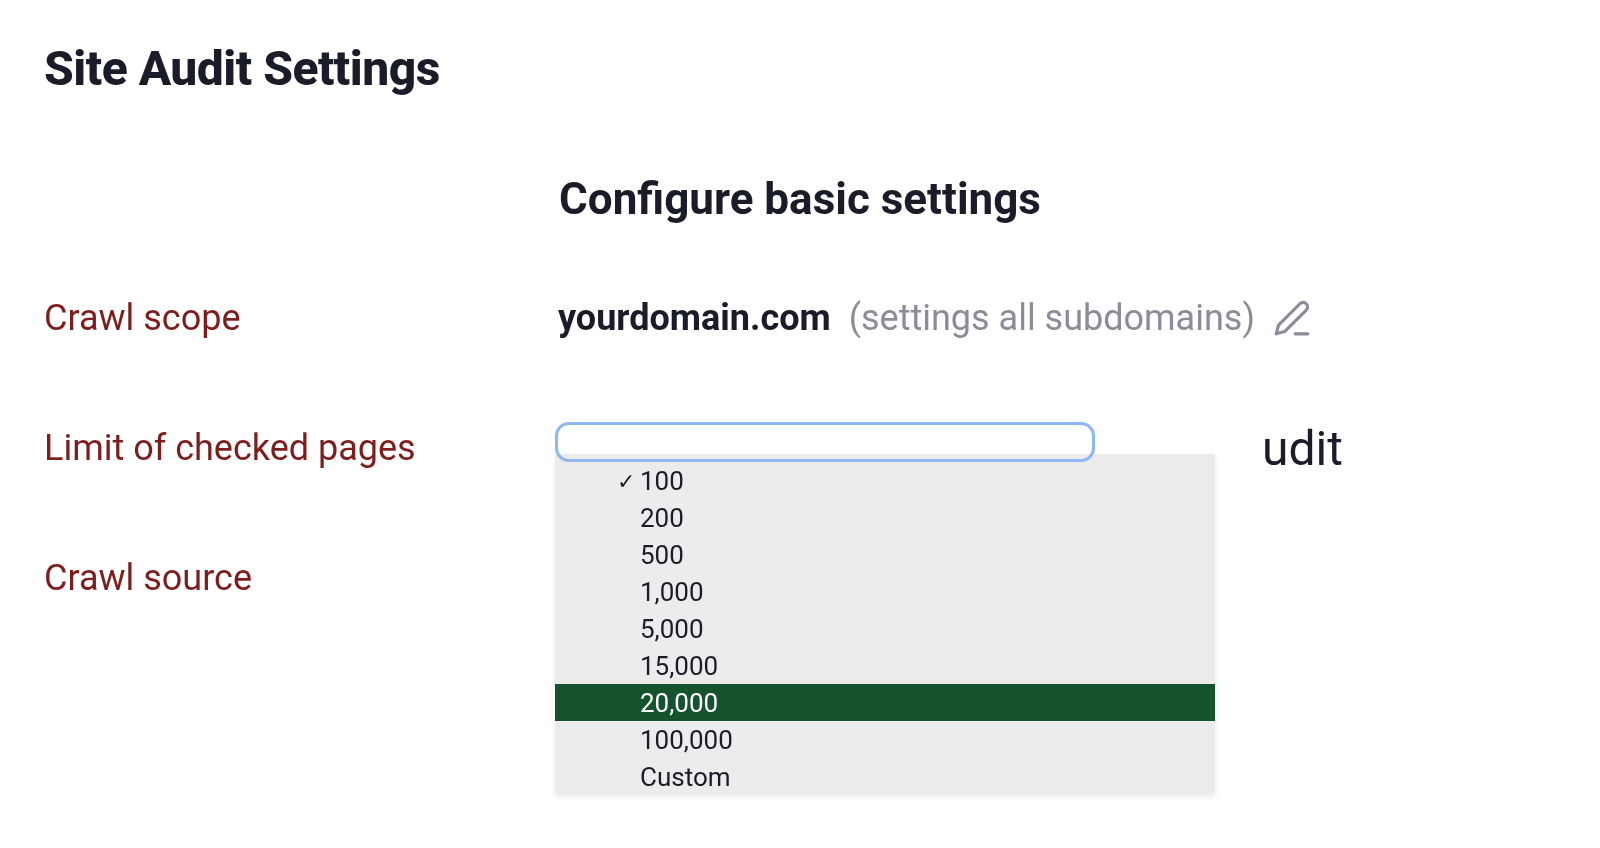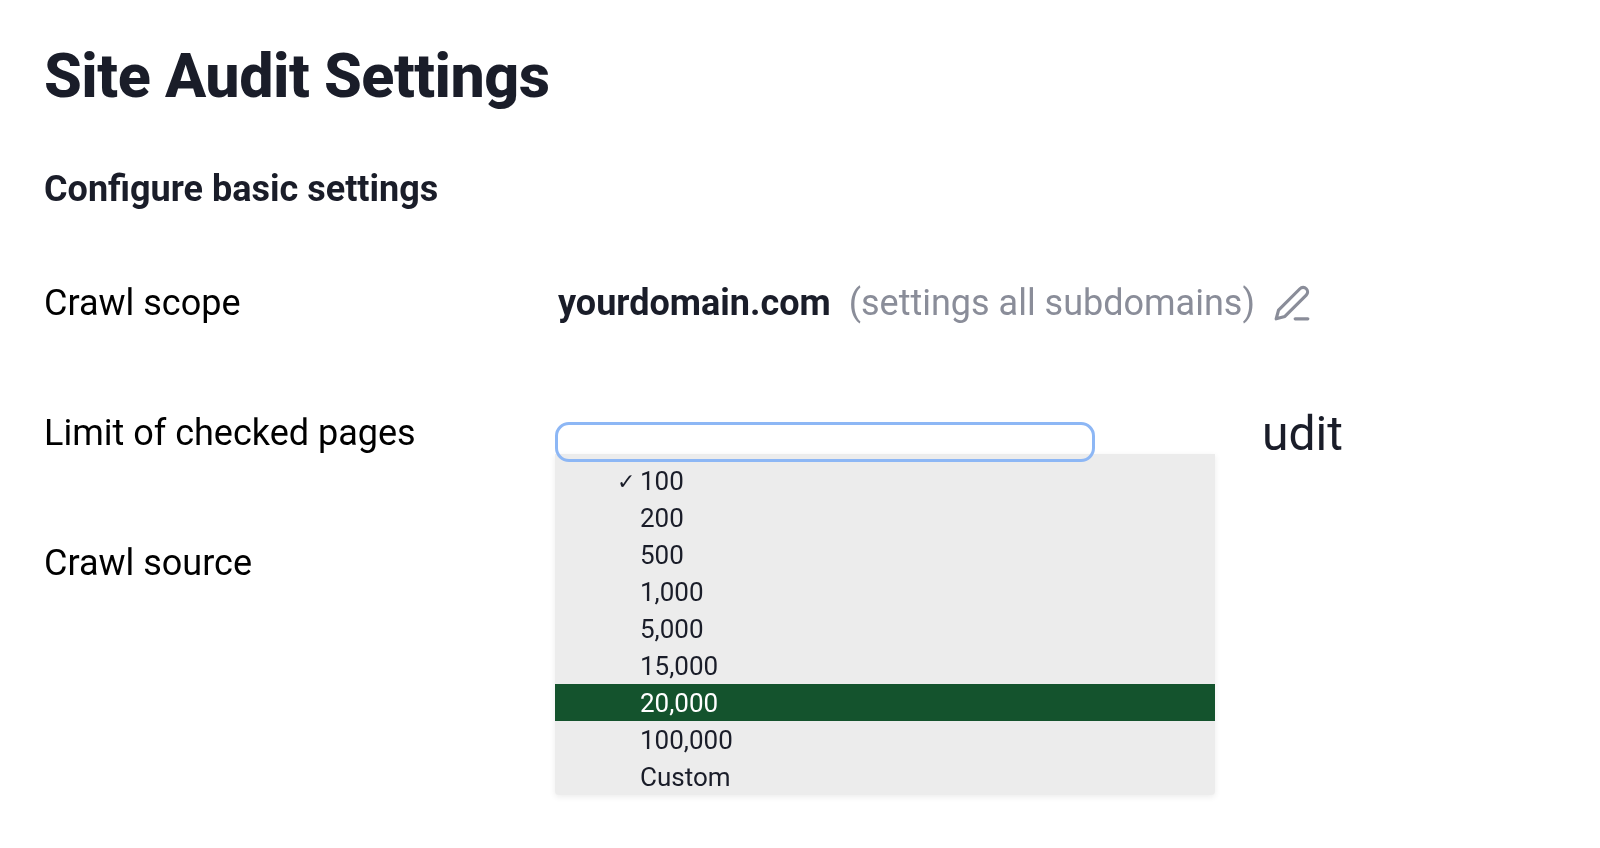--- a/index.html
+++ b/index.html
@@ -11,41 +11,42 @@
     font-family: -apple-system, BlinkMacSystemFont, "Segoe UI", Roboto, Helvetica, Arial, sans-serif;
     background: #ffffff;
     width: 1600px;
     height: 848px;
     overflow: hidden;
   }
   .container {
     padding: 40px 44px;
   }
   .page-title {
-    font-size: 61px;
+    font-size: 48px;
     font-weight: 800;
     color: #1a1d29;
     letter-spacing: -0.5px;
-    margin-bottom: 56px;
+    margin-bottom: 76px;
   }
   .section-title {
-    font-size: 36px;
+    font-size: 44px;
     font-weight: 700;
     color: #1a1d29;
     margin-bottom: 72px;
+    text-align: center;
   }
   .setting-row {
     display: flex;
     align-items: center;
     margin-bottom: 88px;
     font-size: 36px;
     position: relative;
   }
   .setting-label {
-    color: #000000;
+    color: #7f1d1d;
     width: 514px;
     flex-shrink: 0;
     font-weight: 400;
   }
   .setting-value {
     display: flex;
     align-items: center;
     gap: 8px;
   }
   .domain-text {

